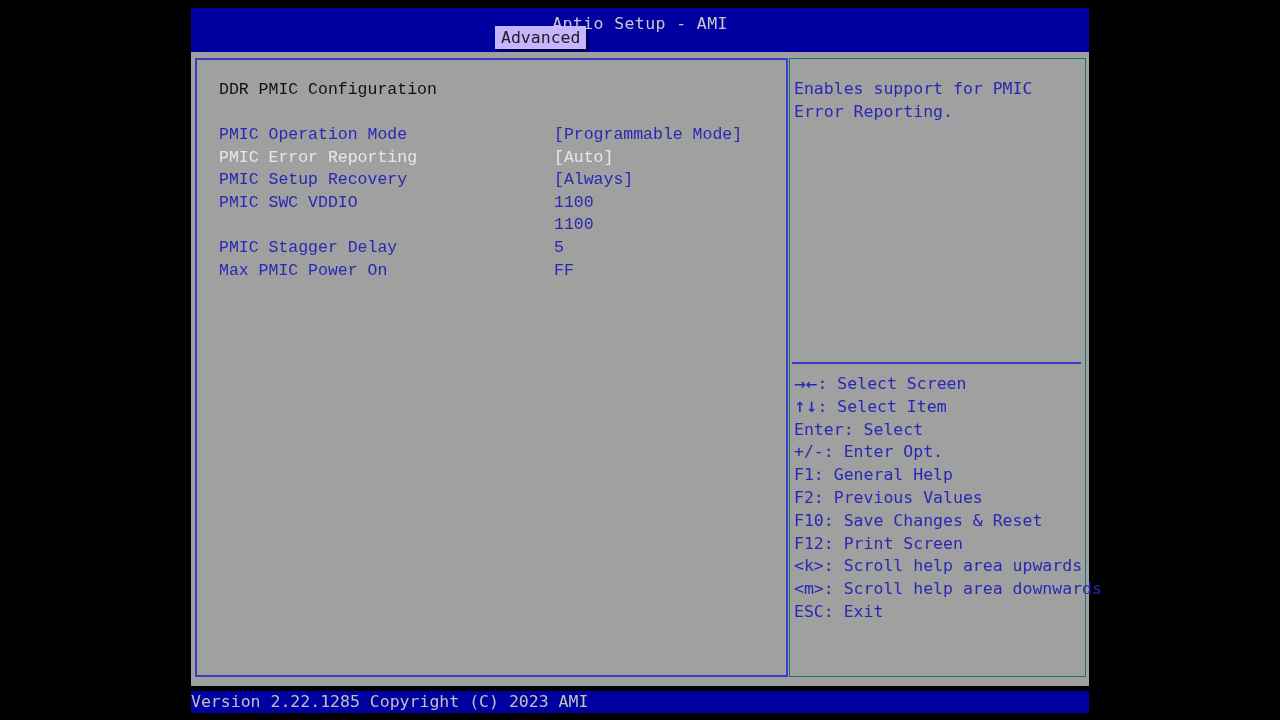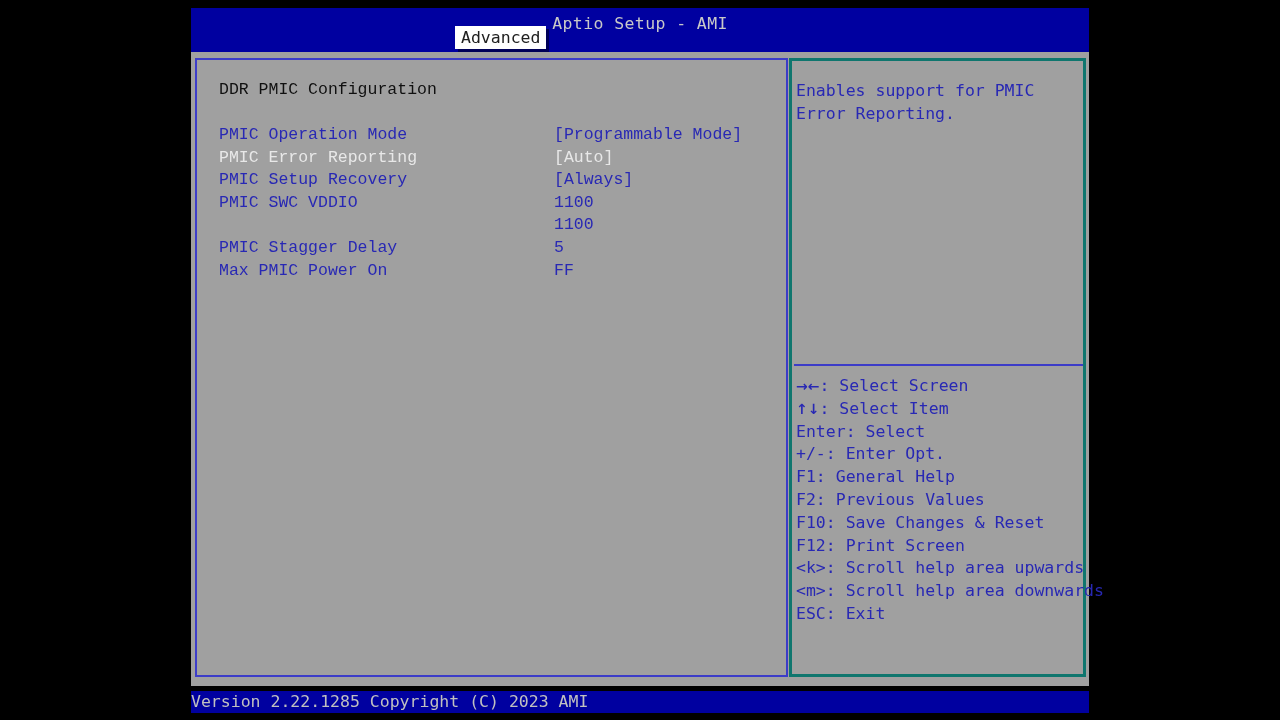--- a/index.html
+++ b/index.html
@@ -50,27 +50,28 @@
     position: absolute;
     left: 191px;
     top: 26px;
     width: 898px;
     height: 26px;
   }
   .tab {
     position: absolute;
     top: 0;
     height: 23px;
-    background: #ffffff;
+    background: #c4b5fd;
     color: #202020;
     font-size: 16.5px;
     line-height: 23px;
     padding: 0 6px;
     white-space: pre;
     box-shadow: 3px 3px 0 0 rgba(0,0,0,0.45);
+    margin-left: 40px;
   }
   #tab-advanced { left: 264px; }
 
   
   #bodybg {
     position: absolute;
     left: 191px;
     top: 52px;
     width: 898px;
     height: 634px;
@@ -91,21 +92,21 @@
   }
 
   
   #right-panel {
     position: absolute;
     left: 789px;
     top: 58px;
     width: 297px;
     height: 619px;
     background: #a0a0a0;
-    border: 3px solid #0f766e;
+    border: 1px solid #0f766e;
     box-sizing: border-box;
   }
 
   
   #section-title {
     position: absolute;
     left: 22px;
     top: 19px;
     color: #101010;
     font-size: 16.5px;

